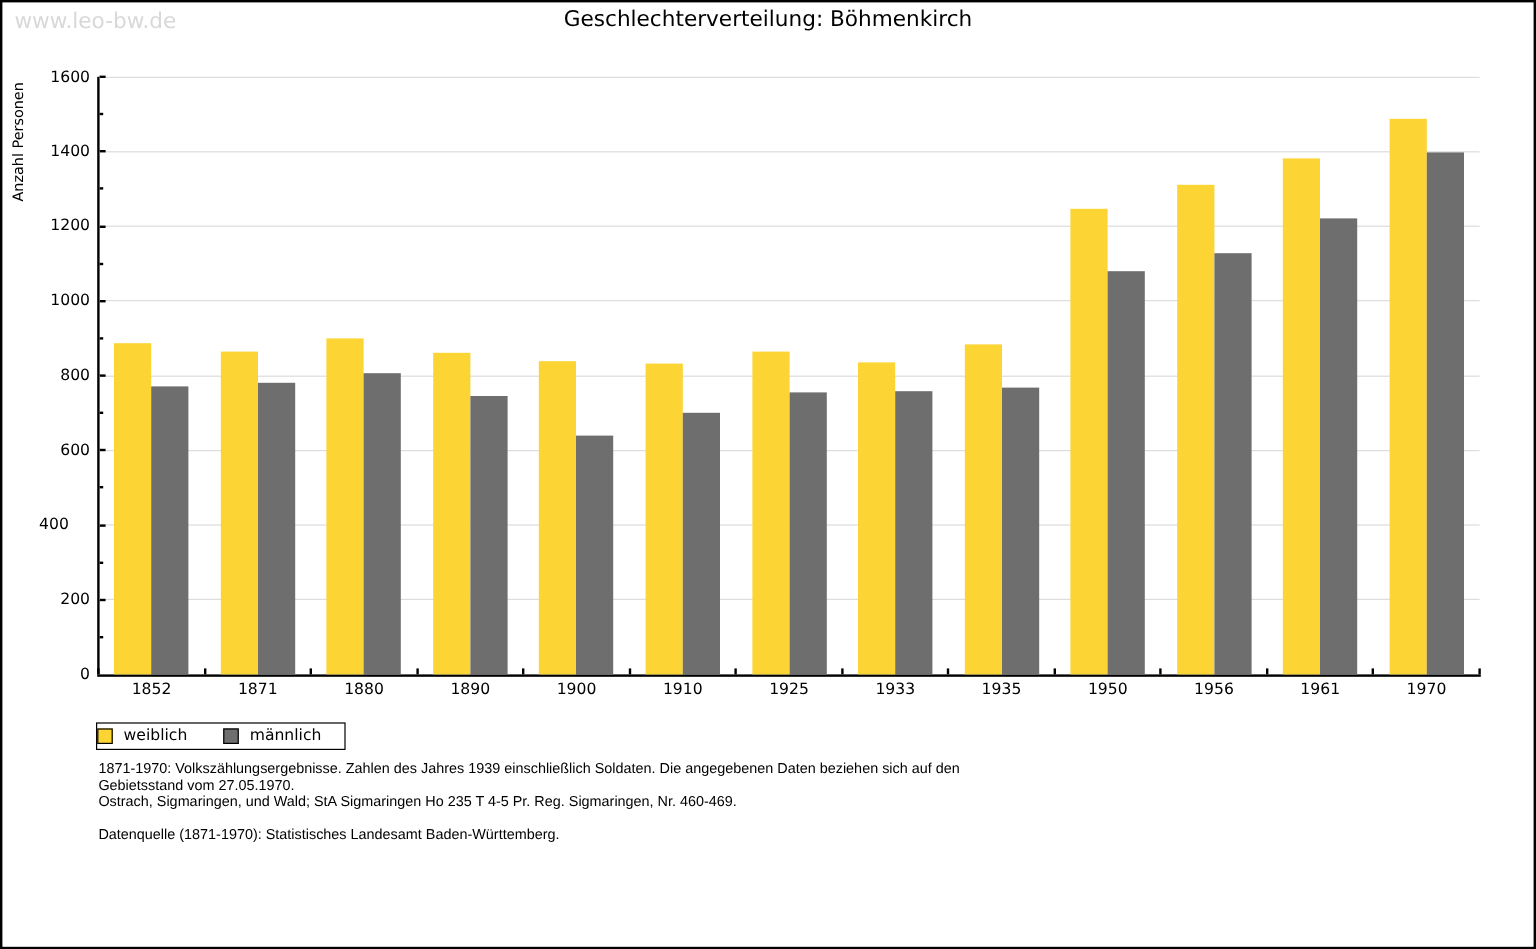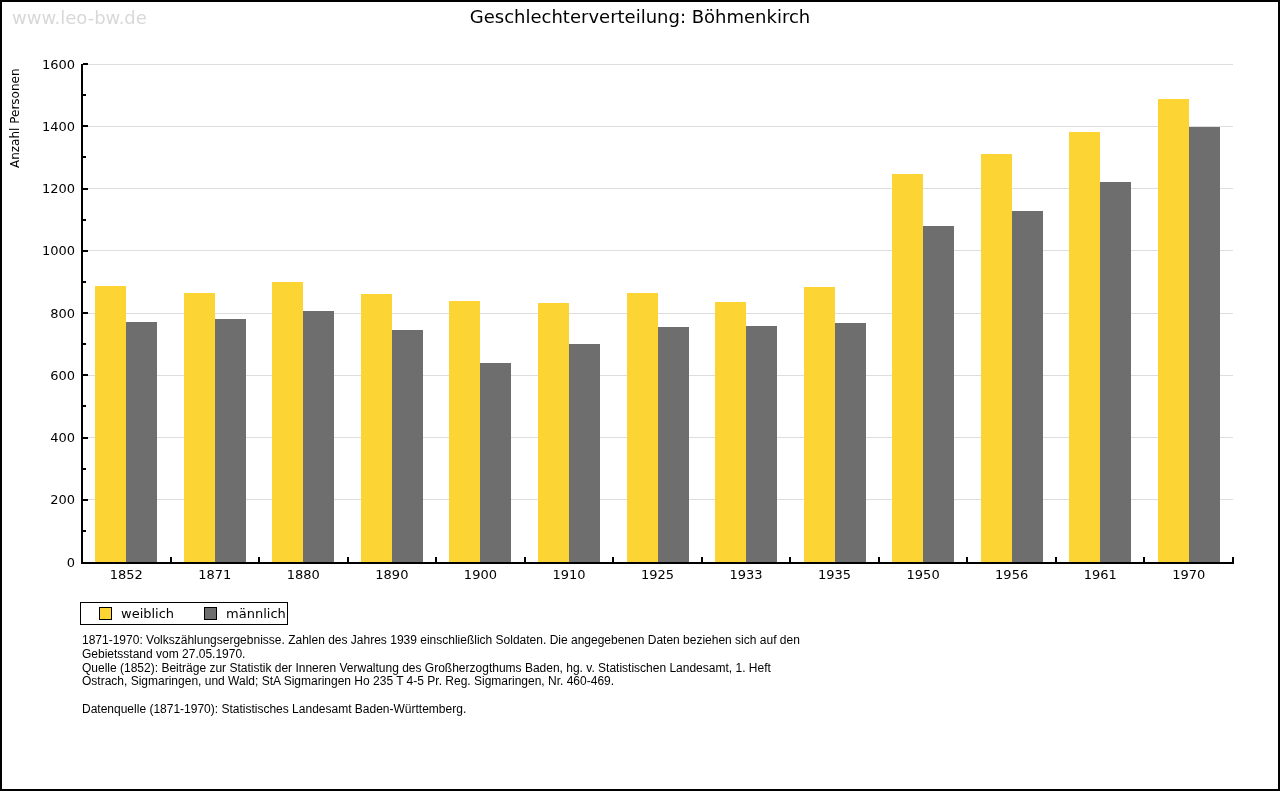--- a/index.html
+++ b/index.html
@@ -46,21 +46,21 @@
     font-size:13px;color:#000;line-height:13px;
   }
   .xlabel{
     position:absolute;top:503px;text-align:center;
     font-size:13px;color:#000;
   }
   .bar{position:absolute;bottom:0;}
   .legend{
     position:absolute;left:78px;top:600px;width:208px;height:23px;
     border:1px solid #000;background:#fff;
-    display:flex;align-items:center;gap:30px;padding-left:18px;
+    display:flex;align-items:center;gap:30px;padding-left:0;
   }
   .legend-item{display:flex;align-items:center;gap:9px;}
   .legend-swatch{width:13px;height:13px;border:1px solid #000;}
   .legend-label{font-size:13px;color:#000;}
   .footnotes{
     position:absolute;left:80px;top:632px;width:1120px;
     font-family:"Liberation Sans",sans-serif;
     font-size:12px;line-height:13.8px;color:#000;
   }
   .footnote-line{min-height:13.8px;white-space:pre;}
@@ -77,21 +77,21 @@
     <div class="y-axis-line"></div>
     <div class="x-axis-line"></div>
   <div class="ylabel" style="top: 491.5px;">0</div>
       <div class="ytick minor" style="top: 465.875px;"></div>
       <div class="gridline" style="top: 435.25px; background: rgb(221, 221, 221);"></div>
       <div class="ytick major" style="top: 434.75px;"></div>
       <div class="ylabel" style="top: 429.25px;">200</div>
       <div class="ytick minor" style="top: 403.625px;"></div>
       <div class="gridline" style="top: 373px; background: rgb(221, 221, 221);"></div>
       <div class="ytick major" style="top: 372.5px;"></div>
-      <div class="ylabel" style="top: 367px;">400</div>
+      <div class="ylabel" style="top: 367px; text-align: center;">400</div>
       <div class="ytick minor" style="top: 341.375px;"></div>
       <div class="gridline" style="top: 310.75px; background: rgb(221, 221, 221);"></div>
       <div class="ytick major" style="top: 310.25px;"></div>
       <div class="ylabel" style="top: 304.75px;">600</div>
       <div class="ytick minor" style="top: 279.125px;"></div>
       <div class="gridline" style="top: 248.5px; background: rgb(221, 221, 221);"></div>
       <div class="ytick major" style="top: 248px;"></div>
       <div class="ylabel" style="top: 242.5px;">800</div>
       <div class="ytick minor" style="top: 216.875px;"></div>
       <div class="gridline" style="top: 186.25px; background: rgb(221, 221, 221);"></div>
@@ -171,18 +171,17 @@
       </div>
       <div class="legend-item">
         <div class="legend-swatch" style="background: rgb(110, 110, 110);"></div>
         <div class="legend-label">männlich</div>
       </div>
     </div>
 
   <div class="footnotes" id="footnotes">
       <div class="footnote-line">1871-1970: Volkszählungsergebnisse. Zahlen des Jahres 1939 einschließlich Soldaten. Die angegebenen Daten beziehen sich auf den</div>
       <div class="footnote-line">Gebietsstand vom 27.05.1970.</div>
-      <div class="footnote-line">Quelle (1852): Beiträge zur Statistik der Inneren Verwaltung des Großherzogthums Baden, hg. v. Statistischen Landesamt, 1. Heft</div>
       <div class="footnote-line">Ostrach, Sigmaringen, und Wald; StA Sigmaringen Ho 235 T 4-5 Pr. Reg. Sigmaringen, Nr. 460-469.</div>
       <div class="footnote-line"></div>
       <div class="footnote-line">Datenquelle (1871-1970): Statistisches Landesamt Baden-Württemberg.</div>
     </div>
 </div>
 
 </body></html>

